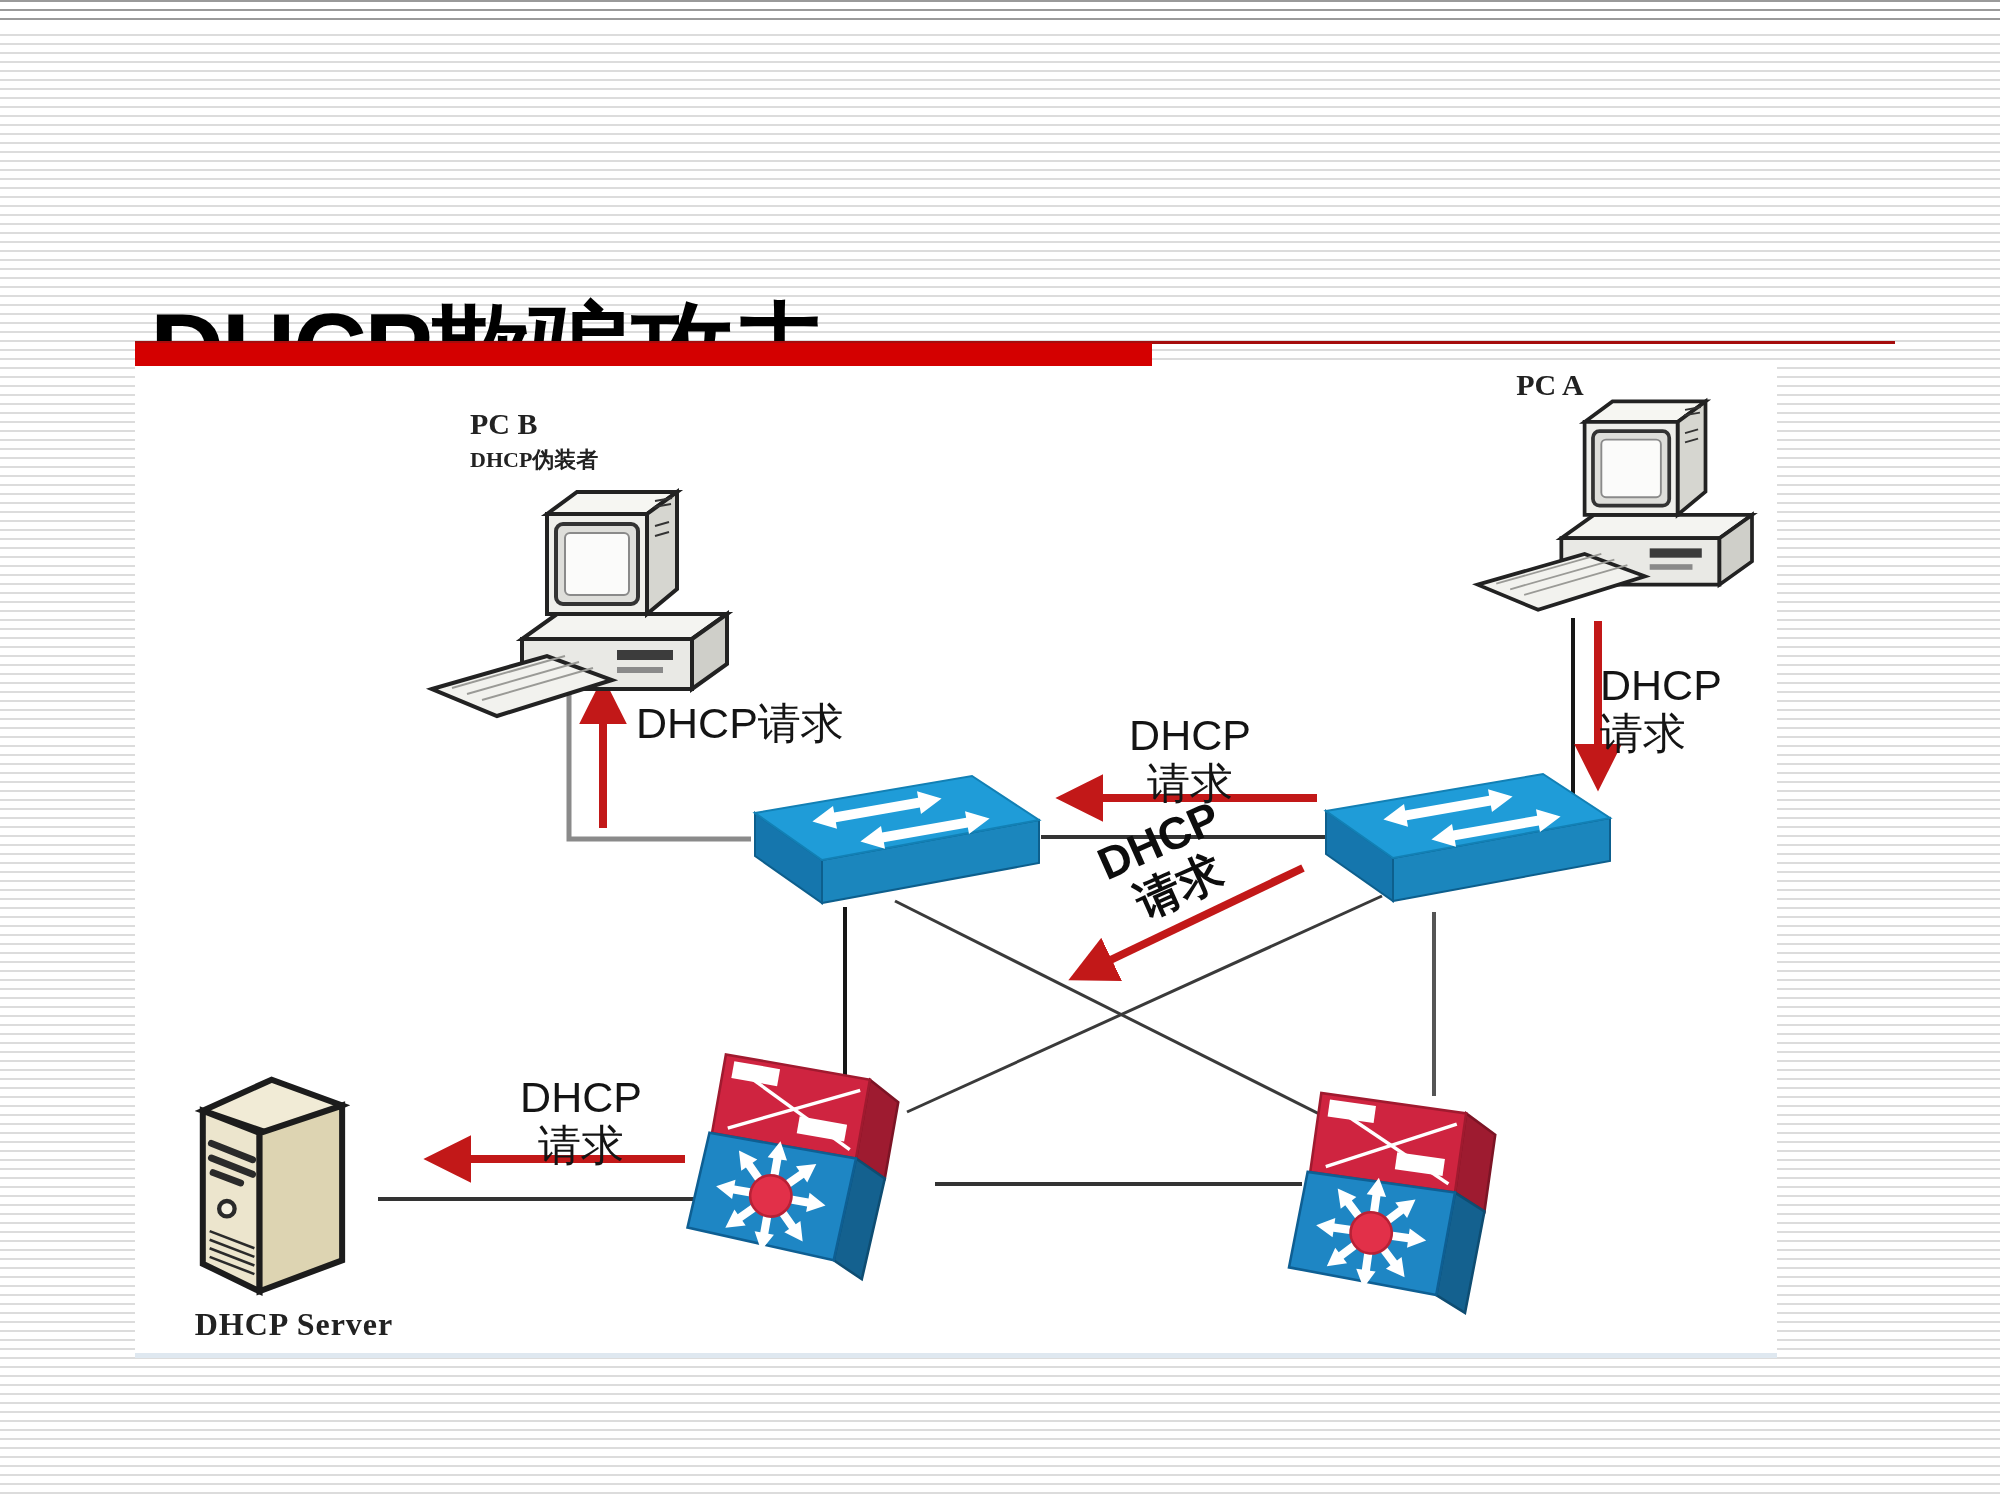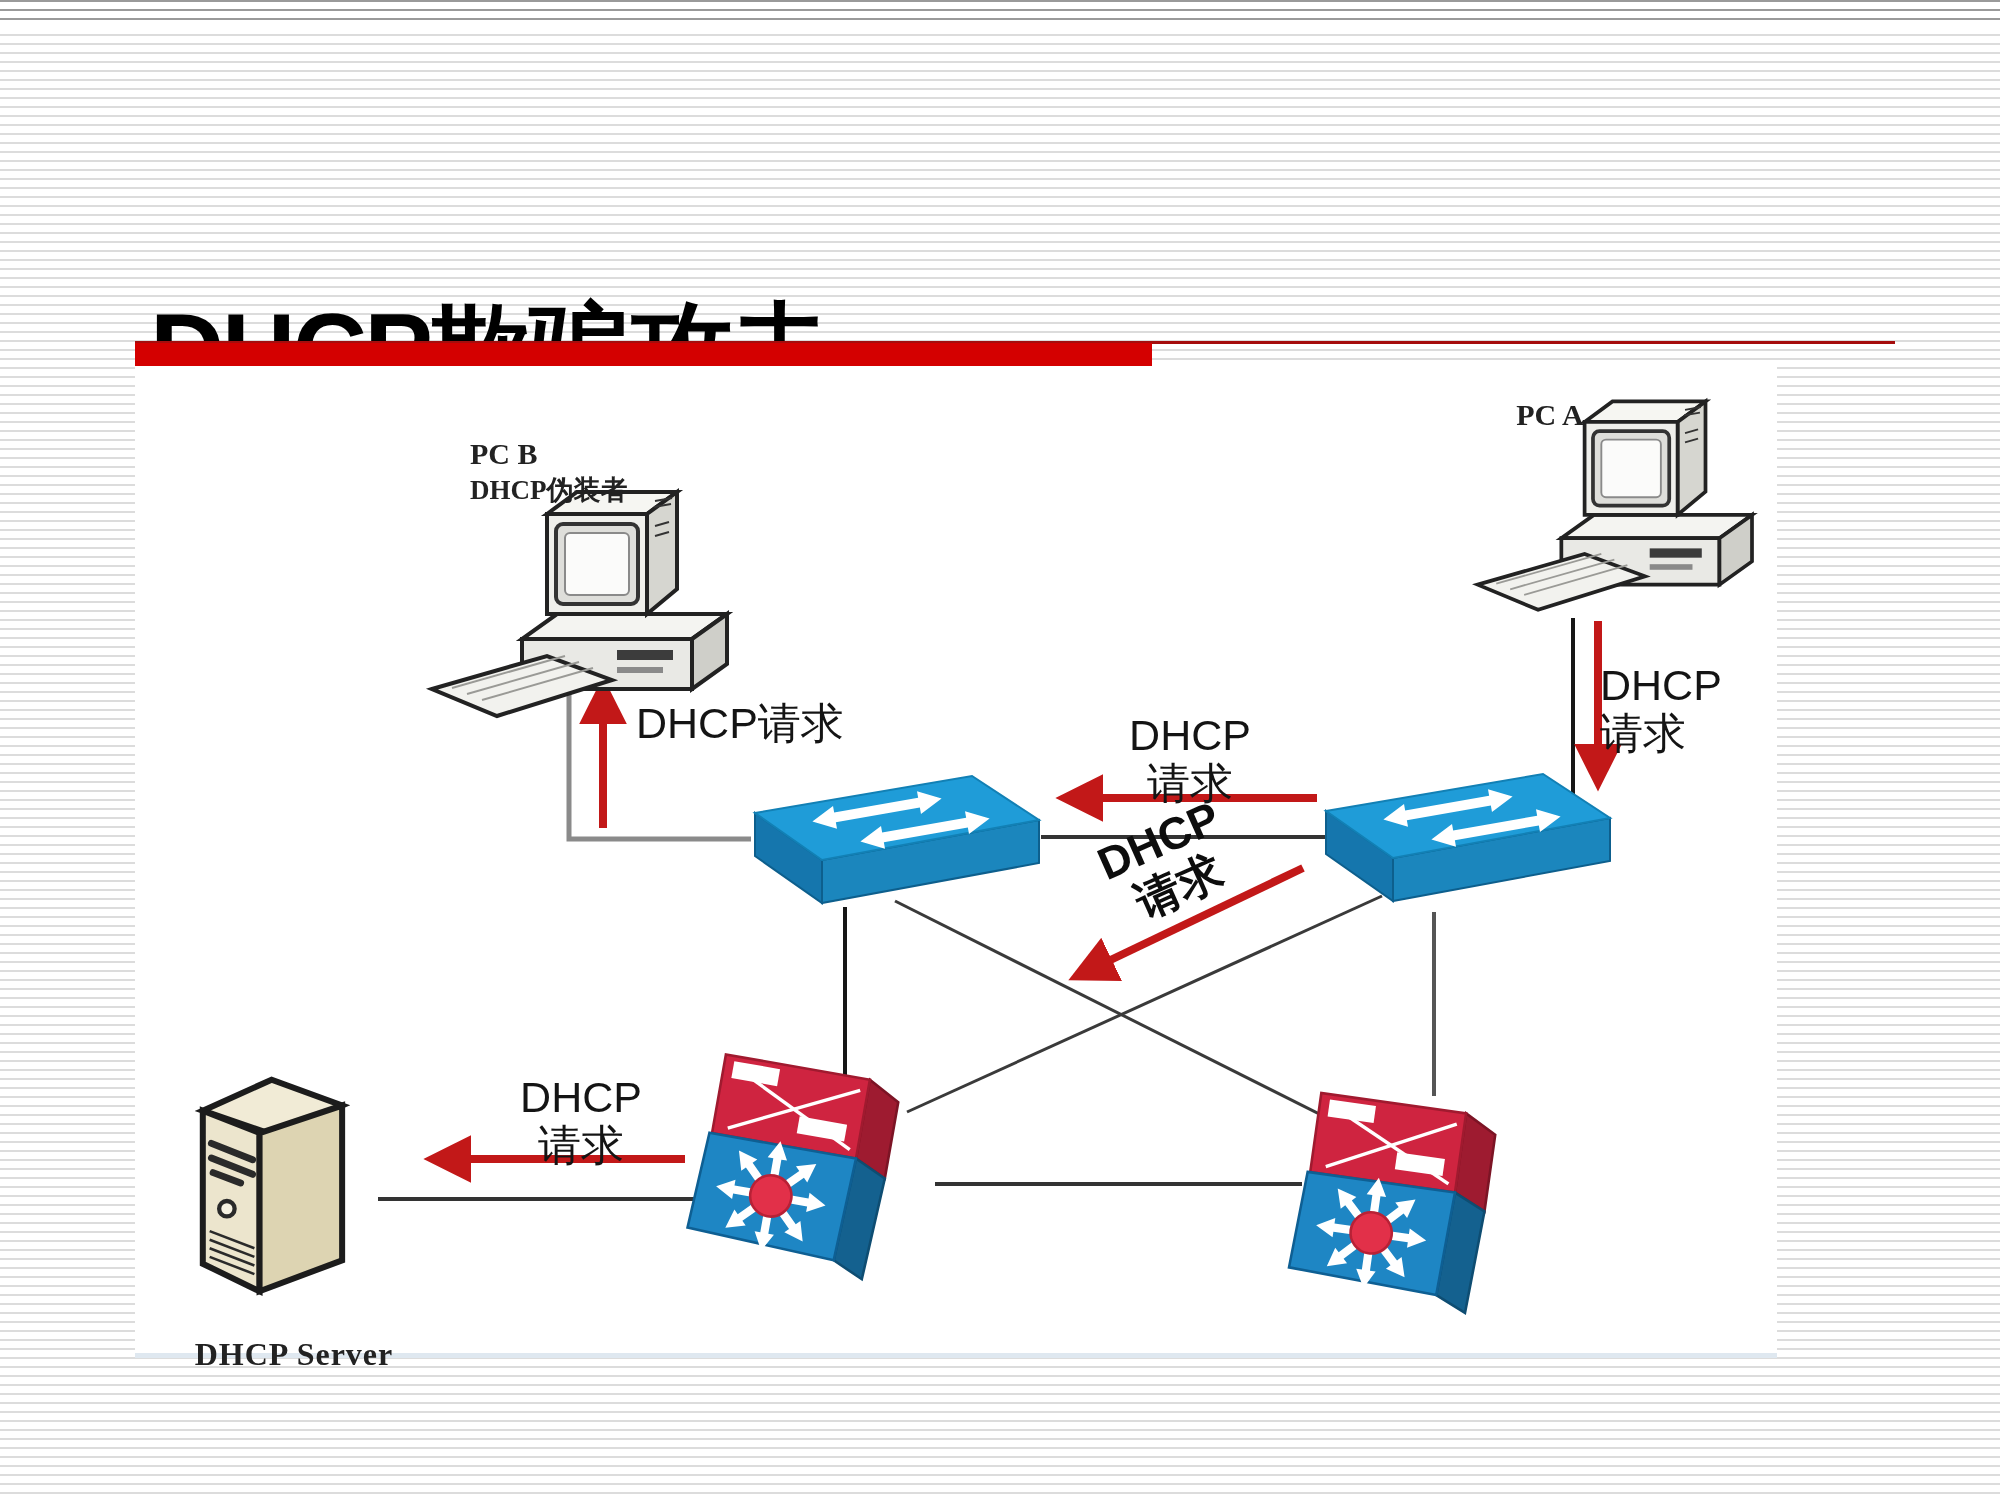--- a/index.html
+++ b/index.html
@@ -14,23 +14,23 @@
     position:absolute;left:150px;top:228px;font-size:103px;line-height:1.05;
     font-weight:bold;letter-spacing:-3px;color:#000;white-space:nowrap;
     font-family:"Liberation Sans",sans-serif;
   }
   .accent-thin{position:absolute;left:135px;top:341px;width:1760px;height:3px;background:#a50d0d;}
   .accent-bar{position:absolute;left:135px;top:343px;width:1017px;height:23px;background:#d40000;}
   .panel{position:absolute;left:135px;top:366px;width:1642px;height:987px;background:#ffffff;
     border-bottom:5px solid #dfe8f0;}
   .panel svg{position:absolute;left:0;top:0;}
   .lbl{position:absolute;color:#141414;}
-  .serif-lbl{font-family:"Liberation Serif",serif;font-weight:bold;color:#222;margin-top:30px;}
+  .serif-lbl{font-family:"Liberation Serif",serif;font-weight:bold;color:#222;}
   .pcb-label{left:470px;top:406px;width:290px;text-align:left;font-size:30px;line-height:36px;}
-  .pcb-label .sub{font-size:27px;}
+  .pcb-label .sub{font-size:22px;}
   .pca-label{left:1450px;top:368px;width:200px;text-align:center;font-size:30px;}
   .server-label{left:144px;top:1306px;width:300px;text-align:center;font-size:32px;letter-spacing:1px;}
   .req{font-size:43px;line-height:48px;font-family:"Liberation Sans",sans-serif;}
   .req-left{left:612px;top:699px;white-space:nowrap;margin-left:24px;}
   .req-center{left:1105px;top:711px;width:170px;text-align:center;}
   .req-right{left:1600px;top:661px;}
   .req-diag{left:1074px;top:814px;width:190px;text-align:center;font-weight:bold;font-size:45px;line-height:50px;
     transform:rotate(-24deg);transform-origin:center center;color:#0d0d0d;}
   .req-bottom{left:496px;top:1073px;width:170px;text-align:center;}
 </style>

